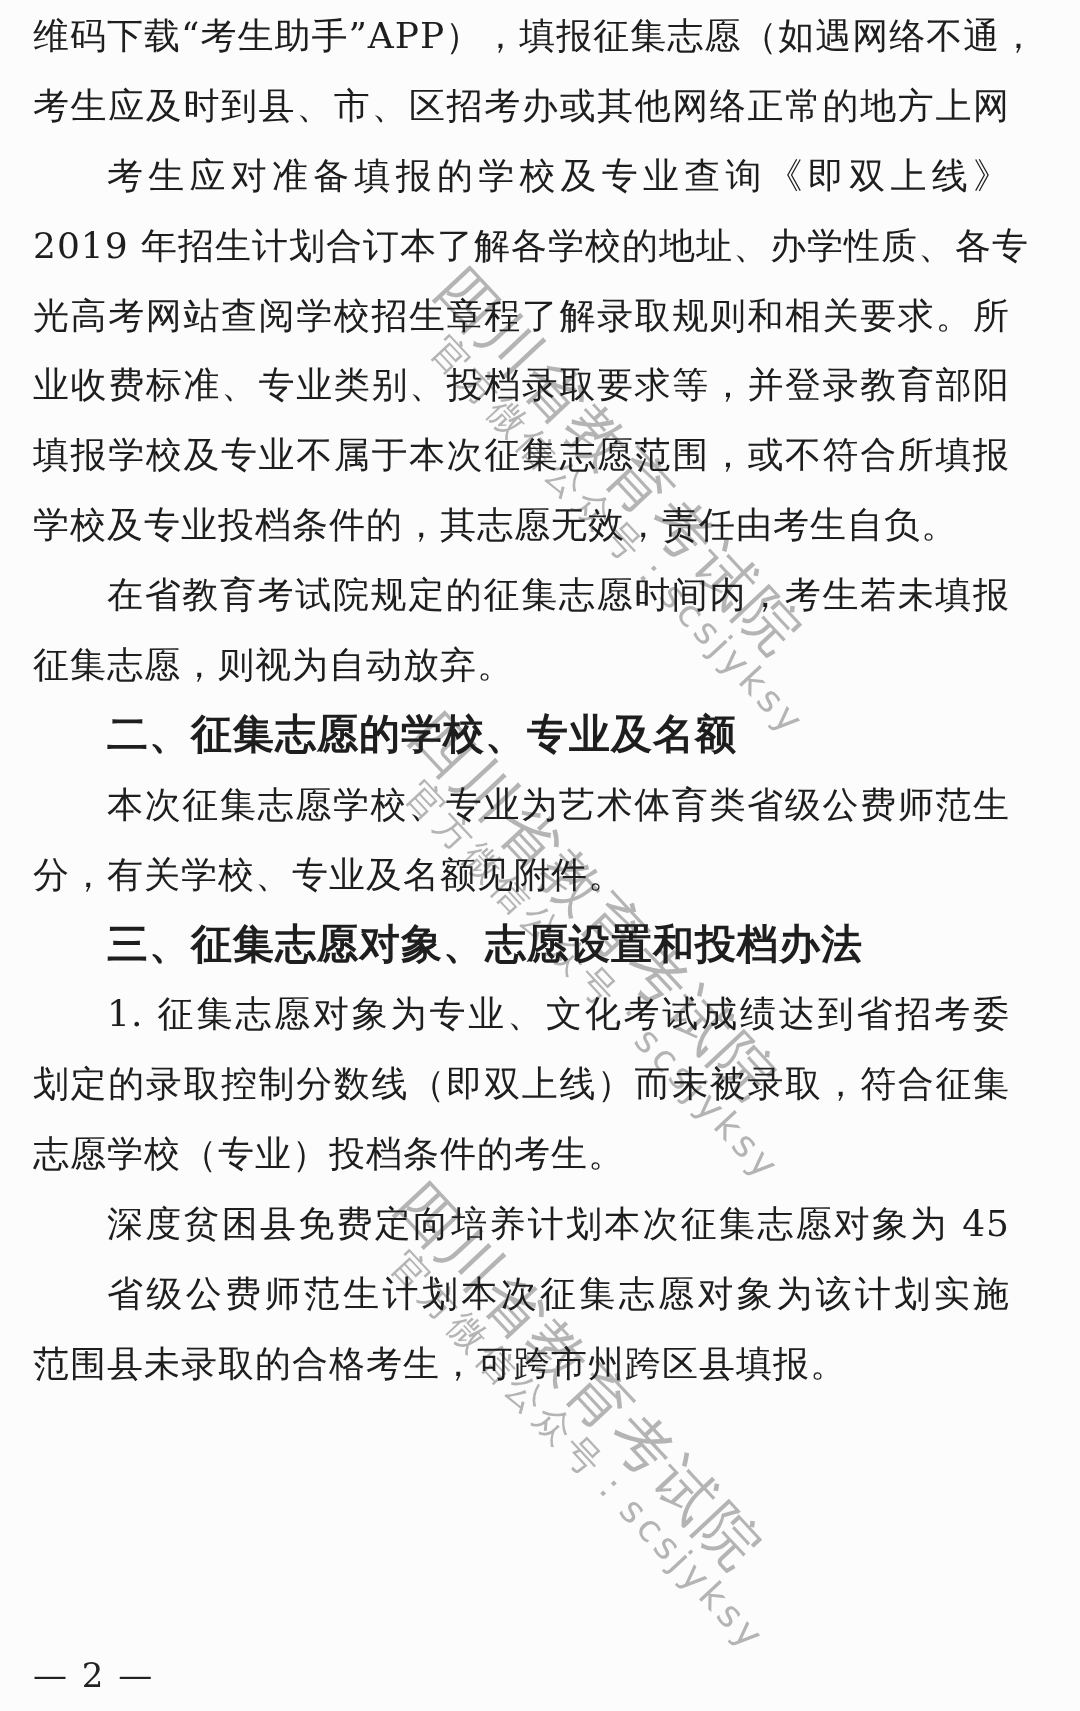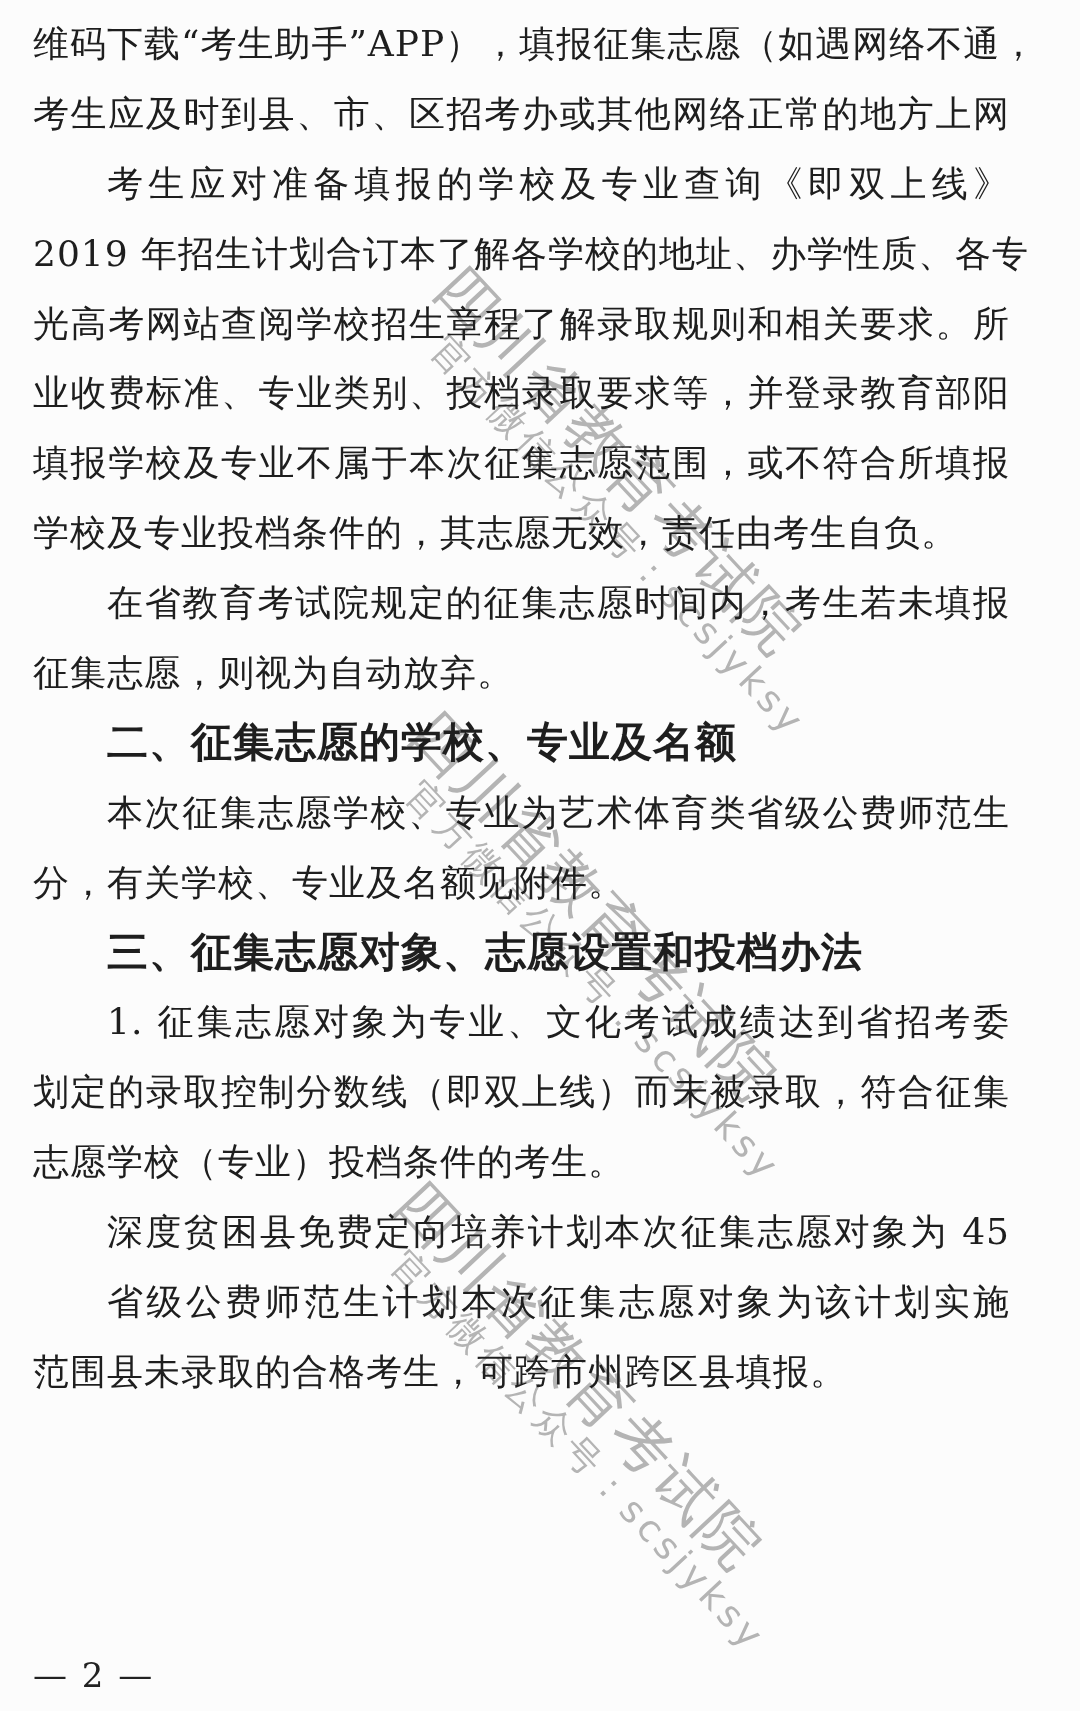--- a/index.html
+++ b/index.html
@@ -42,21 +42,21 @@
     line-height: 40px;
     letter-spacing: 5px;
     margin-left: 42px;
     margin-top: 2px;
     white-space: nowrap;
   }
   
   .text-block {
     position: absolute;
     left: 33px;
-    top: 9px;
+    top: 1px;
     width: 977px;
     z-index: 1;
   }
   .line {
     height: 69.9px;
     line-height: 69.9px;
     font-size: 36px;
     color: #1e1e1e;
     text-align: justify;
     text-align-last: justify;

